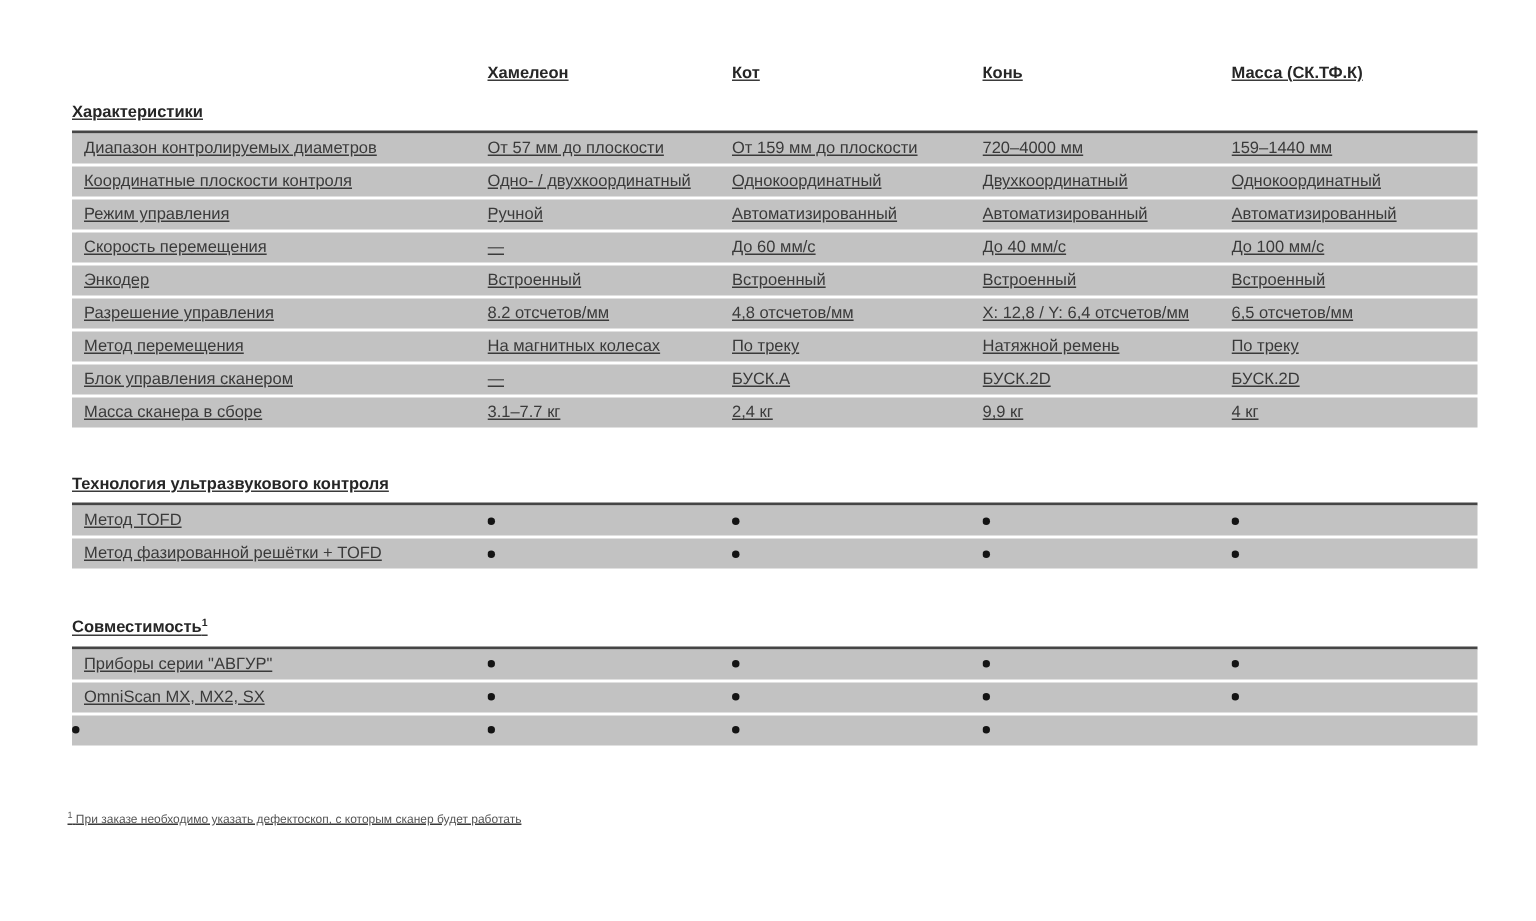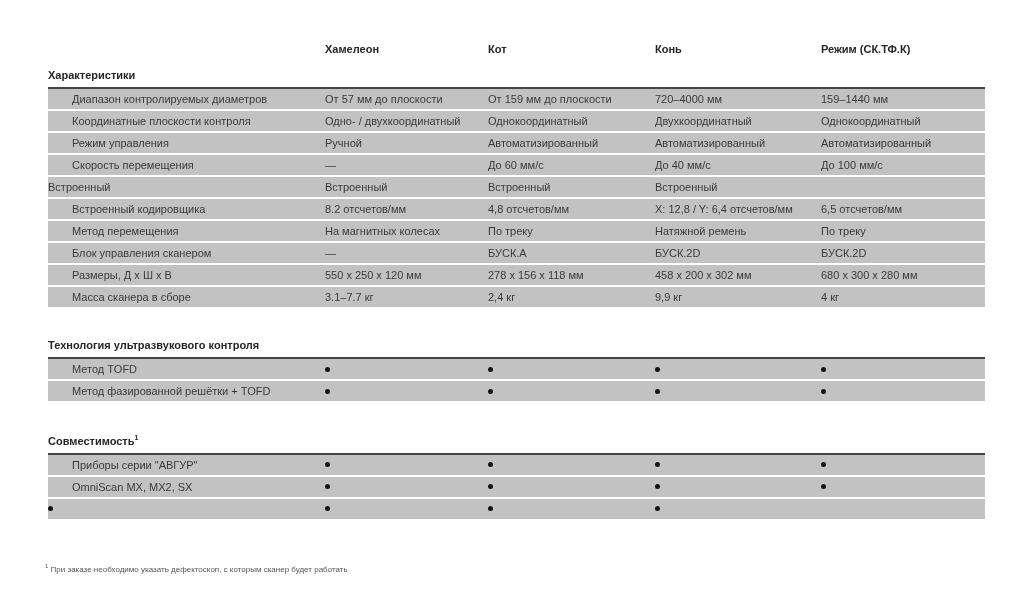--- a/index.html
+++ b/index.html
@@ -7,55 +7,55 @@
     --rule:#454545;
     --text:#3a3a3a;
     --heading:#262626;
     --footnote:#555555;
     --dot:#141414;
     --page-bg:#ffffff;
   }
   *{margin:0;padding:0;box-sizing:border-box;}
   html,body{width:1024px;height:614px;background:var(--page-bg);overflow:hidden;}
   body{font-family:"Liberation Sans","DejaVu Sans",sans-serif;color:var(--text);}
-  .page{position:relative;width:1016px;height:614px;padding:42px 39px 0 48px;}
+  .page{position:relative;width:1016px;height:614px;padding:42px 39px 0 48px;text-decoration:underline;}
   .table-wrap{width:937px;}
 
   
   .grid{display:grid;grid-template-columns:277px 163px 167px 166px 164px;}
 
   .hcell{font-size:11px;font-weight:bold;color:var(--heading);line-height:14px;white-space:nowrap;}
 
   .section-title{font-size:11px;font-weight:bold;color:var(--heading);line-height:13px;padding-bottom:5px;white-space:nowrap;}
   .section-title sup{font-size:7px;}
   .sec-1 .section-title{margin-top:13px;}
   .sec-2 .section-title{margin-top:32px;}
   .sec-3 .section-title{margin-top:30px;}
 
   .section-body{border-top:2px solid var(--rule);}
 
   .trow{height:20px;margin-bottom:2px;background:var(--row-bg);}
   .cell{display:flex;align-items:center;font-size:11px;line-height:12px;color:var(--text);white-space:nowrap;overflow:hidden;}
-  .cell.label{padding-left:24px;}
+  .cell.label{padding-left:8px;}
   .dot{display:inline-block;width:5px;height:5px;border-radius:50%;background:var(--dot);}
 
   .footnote{margin-top:42px;margin-left:-3px;font-size:8px;color:var(--footnote);line-height:10px;}
   .footnote sup{font-size:6px;vertical-align:super;}
 </style>
 </head>
 <body>
 
 <div class="page">
   <div class="table-wrap">
     <div class="grid">
         <div class="hcell"></div>
         <div class="hcell">Хамелеон</div>
         <div class="hcell">Кот</div>
         <div class="hcell">Конь</div>
-        <div class="hcell">Режим (СК.ТФ.К)</div>
+        <div class="hcell">Масса (СК.ТФ.К)</div>
       </div>
     <div>
         <div class="tsection sec-1">
           <div class="section-title">Характеристики</div>
           <div class="section-body">
             <div class="trow grid">
               <div class="cell label">Диапазон контролируемых диаметров</div>
               <div class="cell val">От 57 мм до плоскости</div>
               <div class="cell val">От 159 мм до плоскости</div>
               <div class="cell val">720–4000 мм</div>
@@ -76,52 +76,46 @@
               <div class="cell val">Автоматизированный</div>
             </div>
             <div class="trow grid">
               <div class="cell label">Скорость перемещения</div>
               <div class="cell val">—</div>
               <div class="cell val">До 60 мм/с</div>
               <div class="cell val">До 40 мм/с</div>
               <div class="cell val">До 100 мм/с</div>
             </div>
             <div class="trow grid">
-              <div class="cell val">Встроенный</div>
-              <div class="cell val">Встроенный</div>
-              <div class="cell val">Встроенный</div>
-              <div class="cell val">Встроенный</div>
-            </div>
-            <div class="trow grid">
-              <div class="cell label">Встроенный кодировщика</div>
+              <div class="cell label">Энкодер</div>
+              <div class="cell val">Встроенный</div>
+              <div class="cell val">Встроенный</div>
+              <div class="cell val">Встроенный</div>
+              <div class="cell val">Встроенный</div>
+            </div>
+            <div class="trow grid">
+              <div class="cell label">Разрешение управления</div>
               <div class="cell val">8.2 отсчетов/мм</div>
               <div class="cell val">4,8 отсчетов/мм</div>
               <div class="cell val">X: 12,8 / Y: 6,4 отсчетов/мм</div>
               <div class="cell val">6,5 отсчетов/мм</div>
             </div>
             <div class="trow grid">
               <div class="cell label">Метод перемещения</div>
               <div class="cell val">На магнитных колесах</div>
               <div class="cell val">По треку</div>
               <div class="cell val">Натяжной ремень</div>
               <div class="cell val">По треку</div>
             </div>
             <div class="trow grid">
               <div class="cell label">Блок управления сканером</div>
               <div class="cell val">—</div>
               <div class="cell val">БУСК.А</div>
               <div class="cell val">БУСК.2D</div>
               <div class="cell val">БУСК.2D</div>
-            </div>
-            <div class="trow grid">
-              <div class="cell label">Размеры, Д х Ш х В</div>
-              <div class="cell val">550 x 250 x 120 мм</div>
-              <div class="cell val">278 x 156 x 118 мм</div>
-              <div class="cell val">458 x 200 x 302 мм</div>
-              <div class="cell val">680 x 300 x 280 мм</div>
             </div>
             <div class="trow grid">
               <div class="cell label">Масса сканера в сборе</div>
               <div class="cell val">3.1–7.7 кг</div>
               <div class="cell val">2,4 кг</div>
               <div class="cell val">9,9 кг</div>
               <div class="cell val">4 кг</div>
             </div>
           </div>
         </div>

